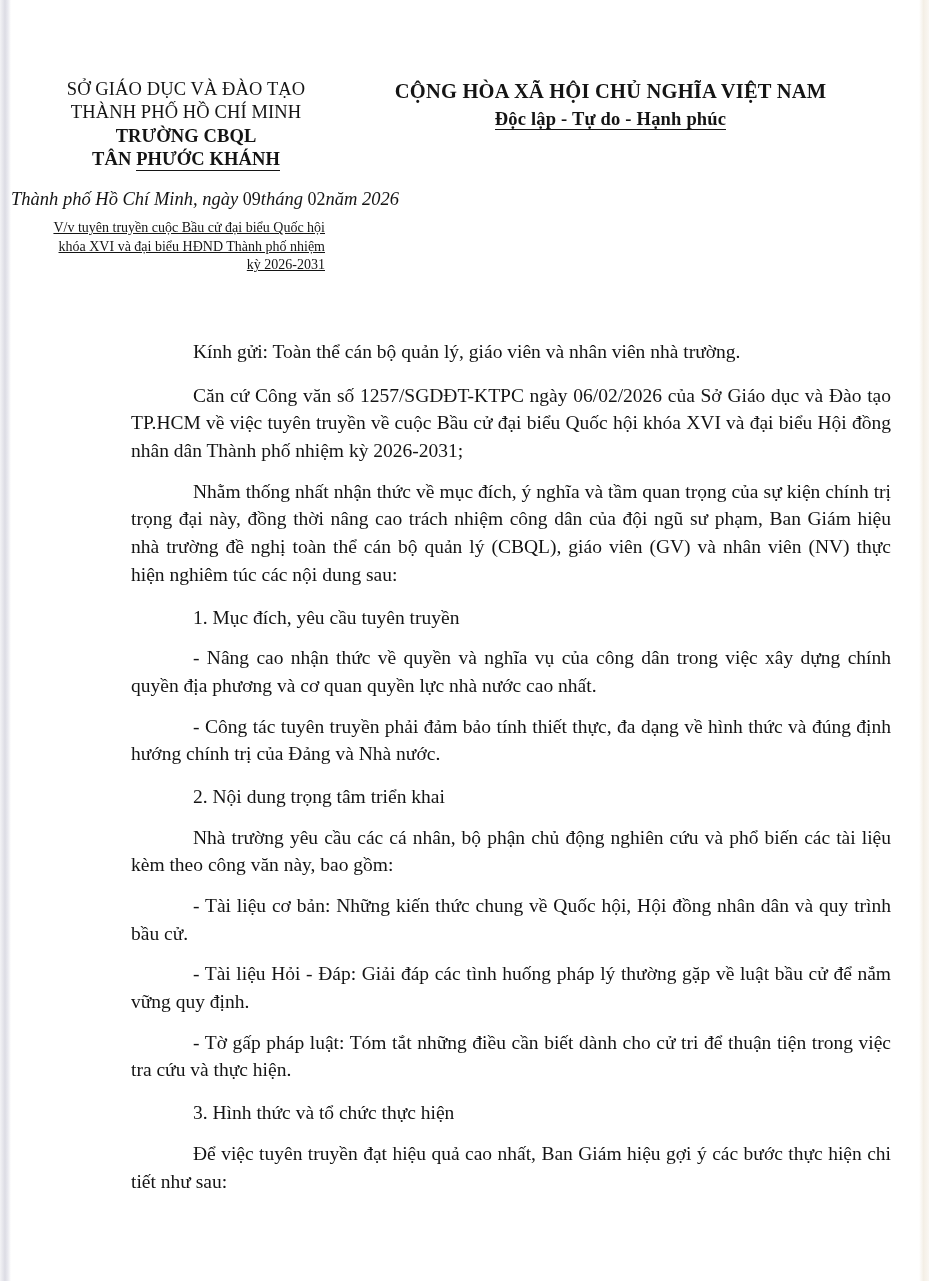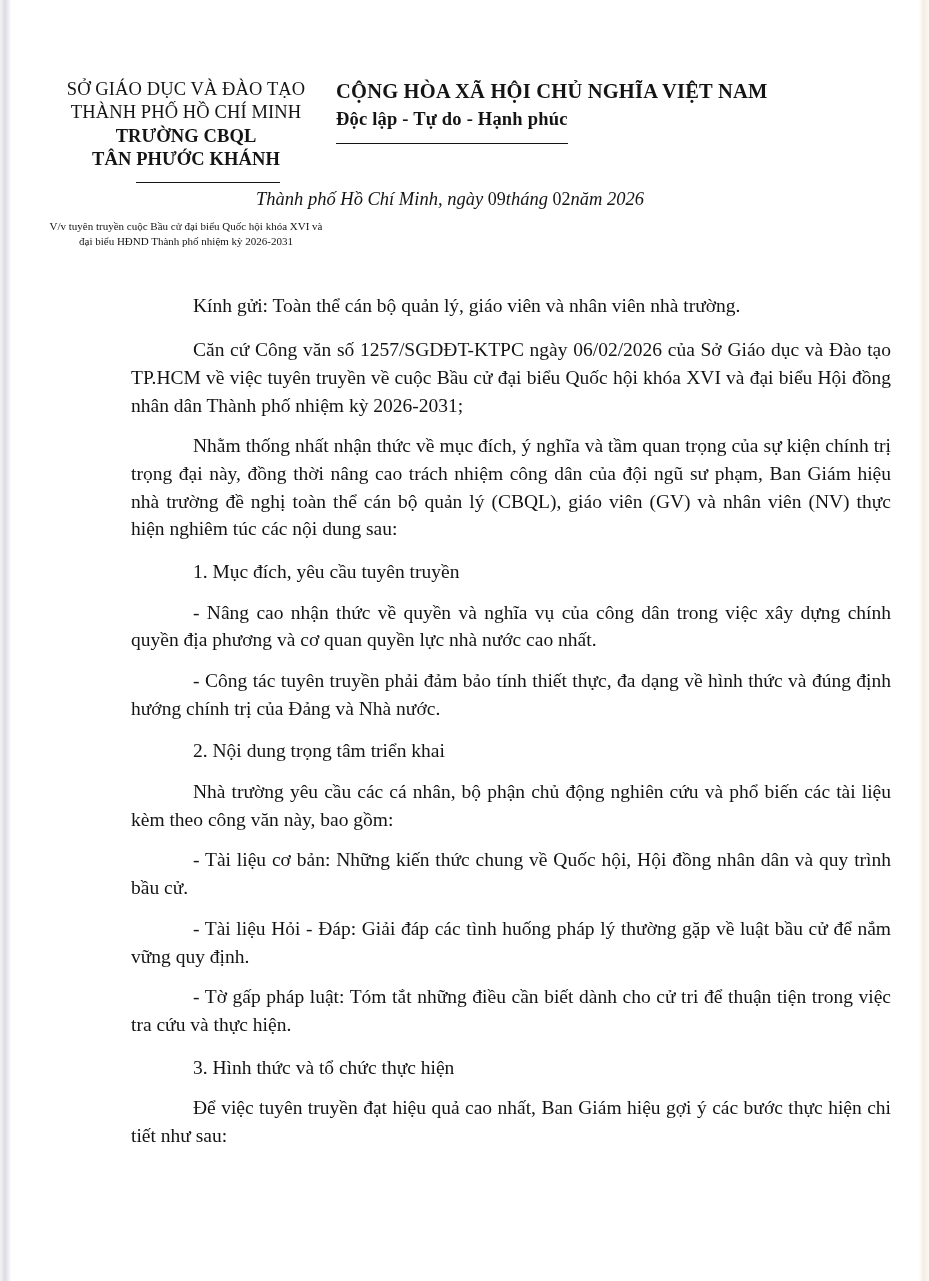--- a/index.html
+++ b/index.html
@@ -49,100 +49,101 @@
     padding-top: 78px;
   }
   .header-left {
     width: 300px;
     margin-left: 25px;
     text-align: center;
     line-height: 1.26;
   }
   .header-right {
     flex: 1;
-    text-align: left;
+    text-align: center;
     line-height: 1.28;
     padding-right: 34px;
   }
 
   .org-line {
     font-size: 18.5px;
     letter-spacing: 0.1px;
     white-space: nowrap;
   }
   .org-line.b {
     font-weight: bold;
     font-size: 18.5px;
   }
   .org-underline {
     border-bottom: 1.6px solid #141414;
-    padding-bottom: 13px;
+    padding-bottom: 1px;
   }
 
   .nation-line {
     font-weight: bold;
     font-size: 20.5px;
     letter-spacing: 0.2px;
     white-space: nowrap;
   }
   .motto-wrap {
     margin-top: 4px;
   }
   .motto {
     font-weight: bold;
     font-size: 18.5px;
     border-bottom: 1.7px solid #141414;
-    padding-bottom: 14px;
+    padding-bottom: 0;
     letter-spacing: 0.2px;
   }
 
   
   .numdate-row {
     display: flex;
     align-items: flex-start;
     margin-top: 18px;
   }
   .num-cell {
     width: 300px;
     margin-left: 25px;
     text-align: center;
   }
   .date-cell {
     flex: 1;
-    text-align: center;
+    text-align: left;
     padding-right: 30px;
     font-style: italic;
     font-size: 18.5px;
     white-space: nowrap;
   }
   .num-text { font-size: 18.5px; }
   .fill-in {
     font-style: normal;
     font-size: 18px;
   }
   .date-cell .fill-in { font-style: normal; }
 
   
   .subject {
     width: 278px;
     margin-left: 36px;
-    text-align: center;
-    font-size: 11px;
+    text-align: right;
+    font-size: 14px;
     line-height: 1.33;
     margin-top: 9px;
+    text-decoration: underline;
   }
 
   
   .body-block {
     margin: 0 28px 0 120px;
     font-size: 19.5px;
     line-height: 1.42;
   }
   .recipient {
-    margin-top: 44px;
+    margin-top: 63px;
     text-indent: 62px;
   }
   .para {
     margin-top: 16px;
     text-align: justify;
     text-indent: 62px;
   }
   .para.tight { margin-top: 13px; }
   .para.first-body { }
   .heading {

